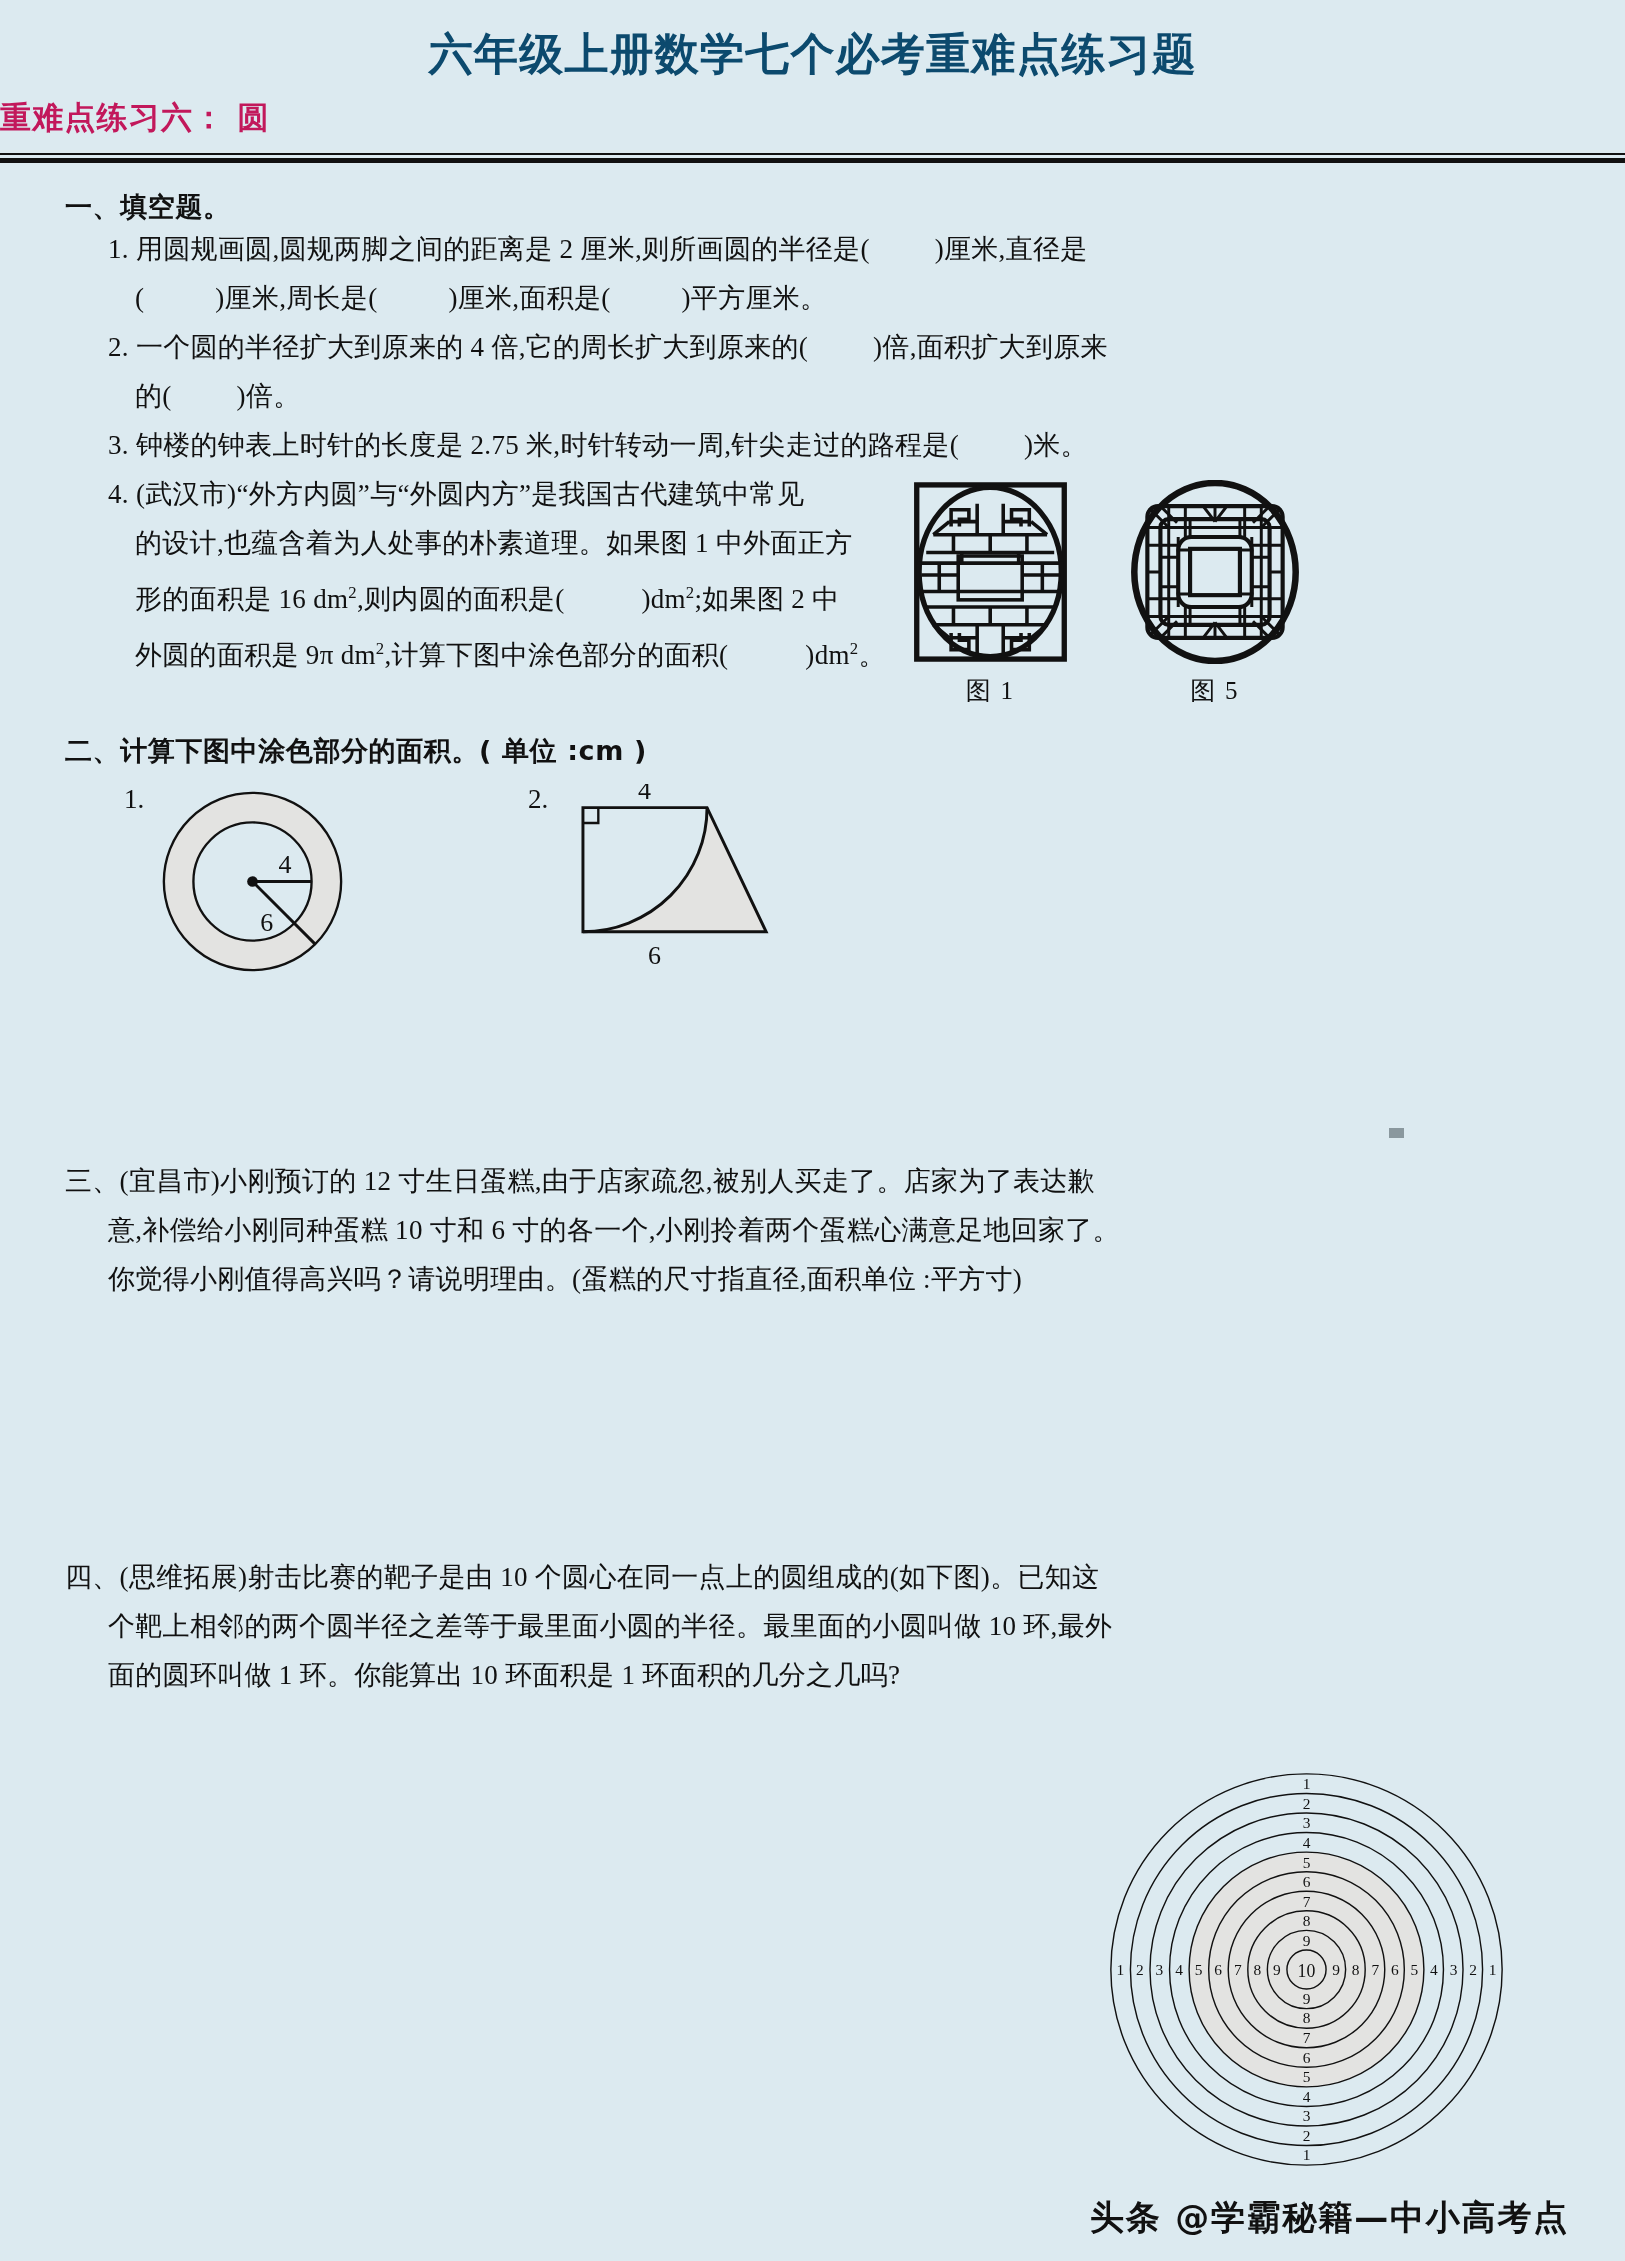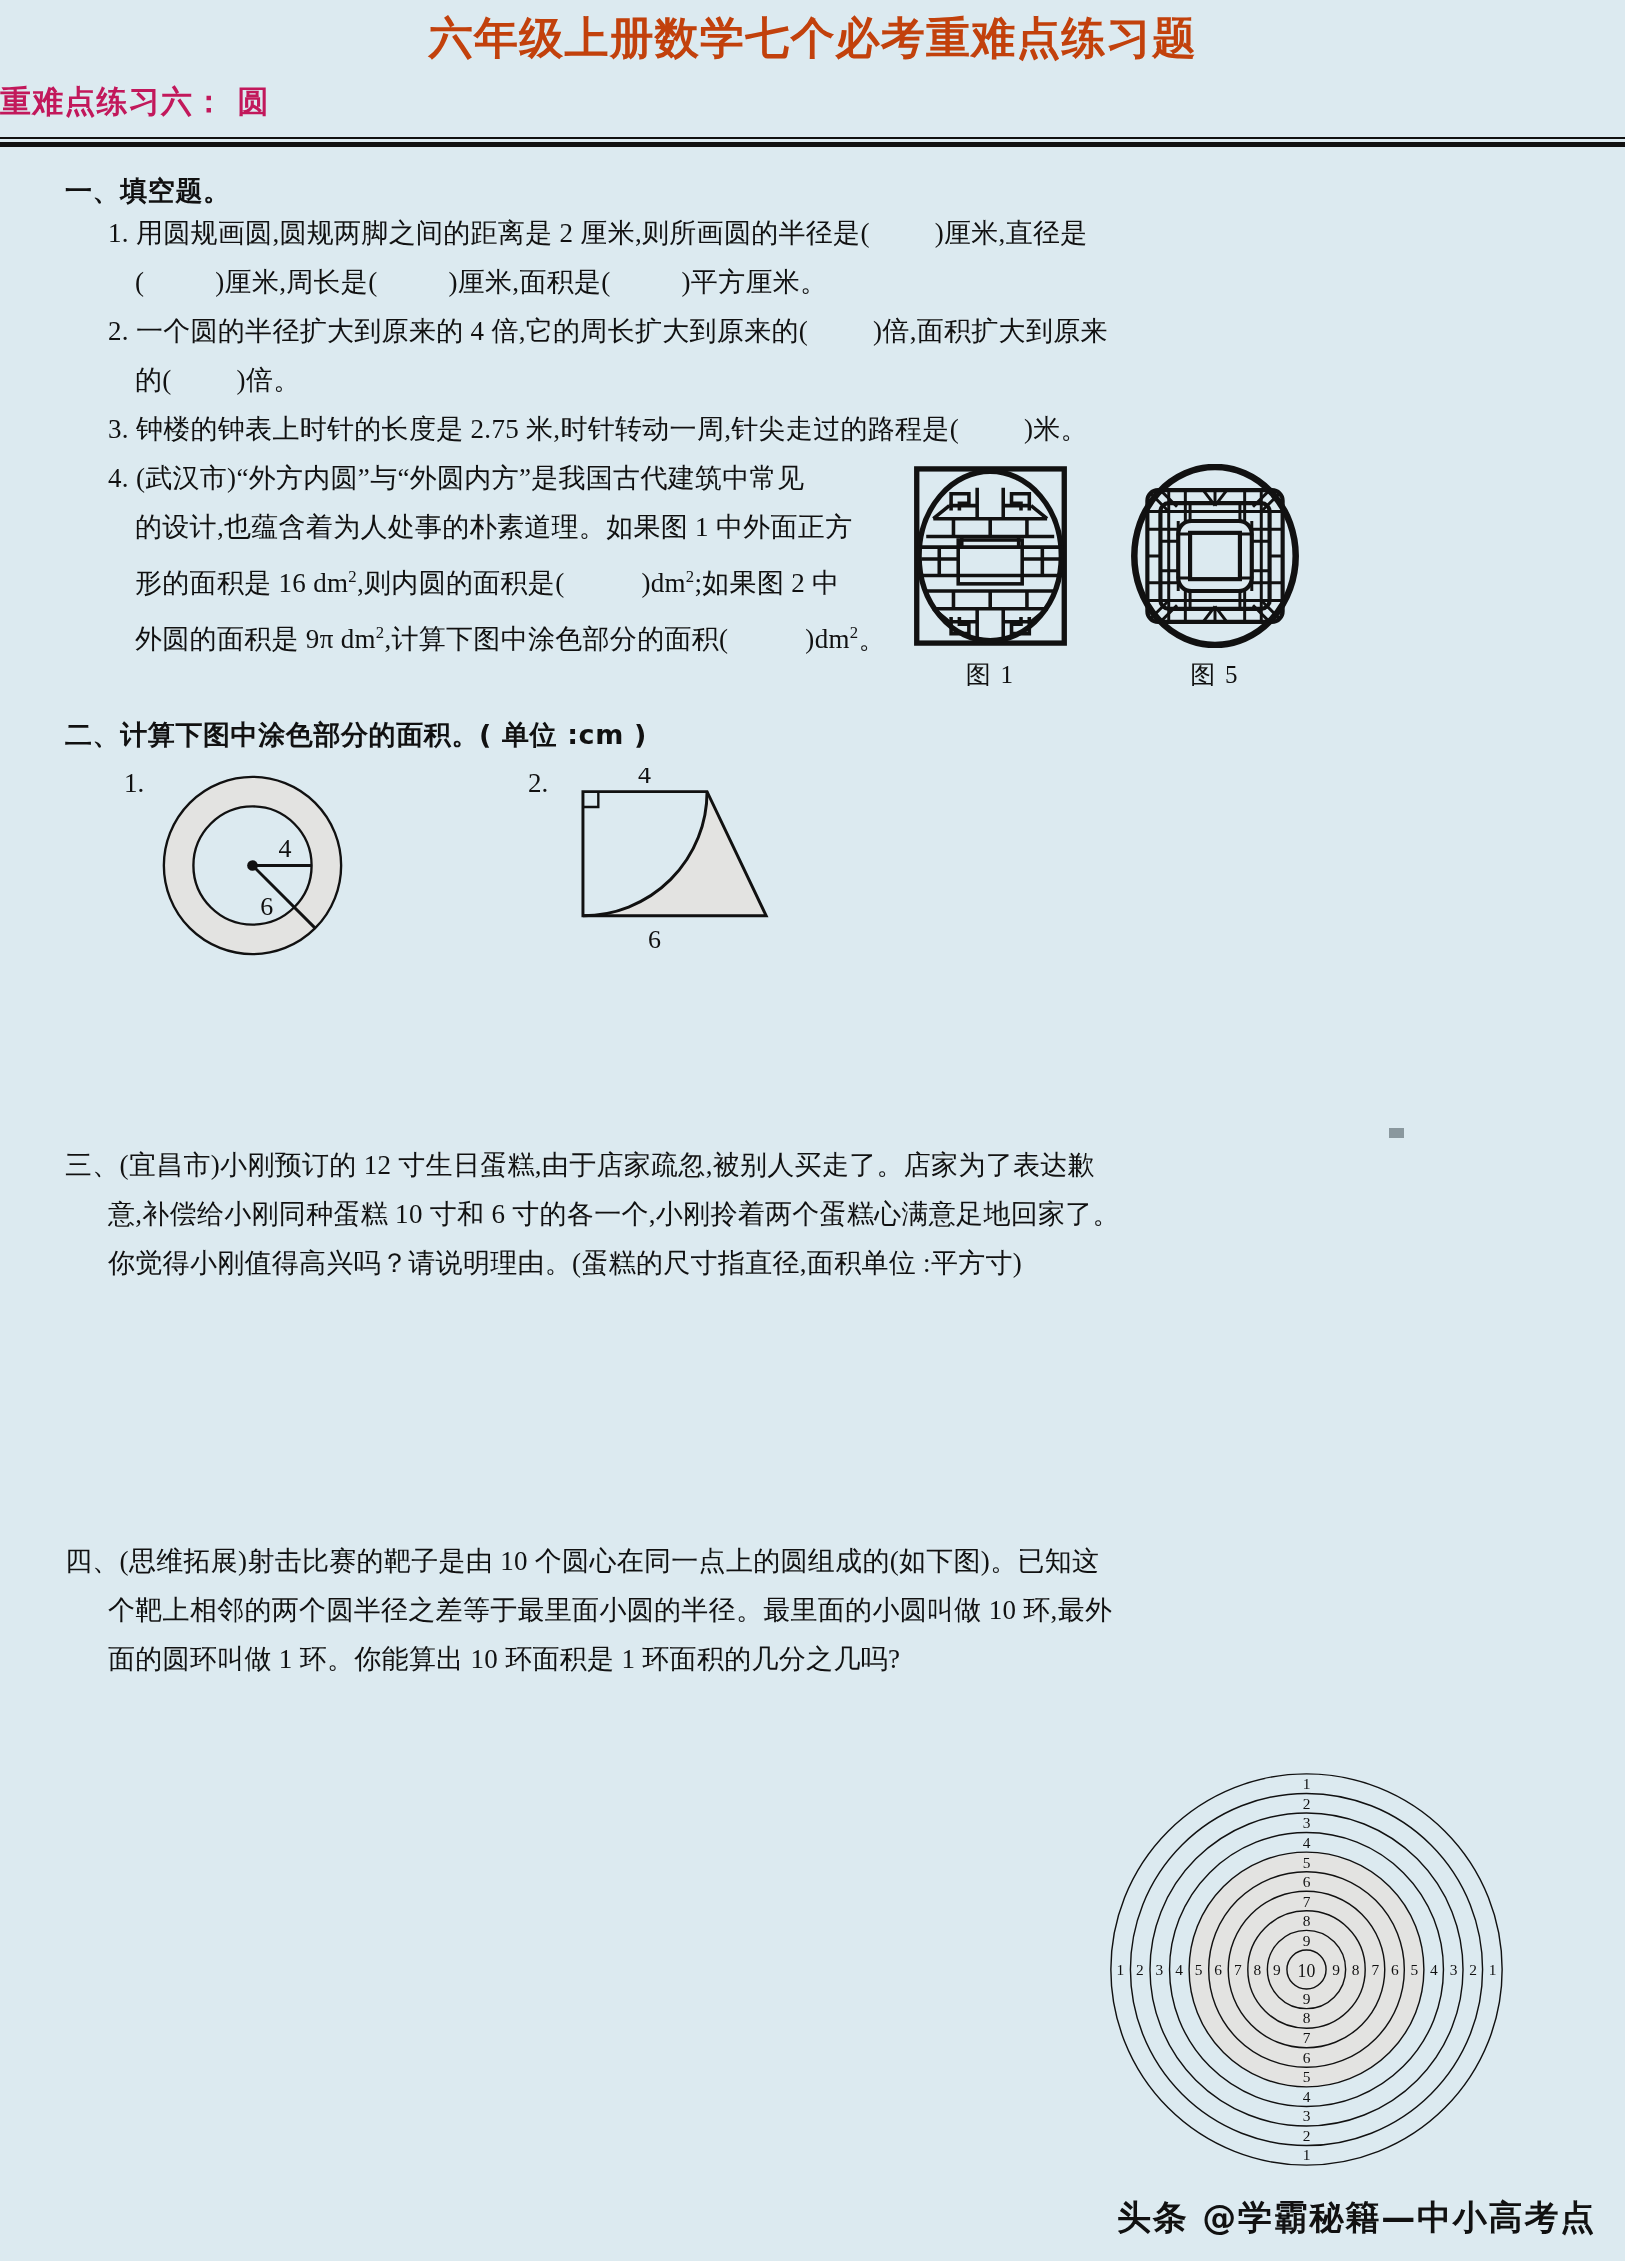--- a/index.html
+++ b/index.html
@@ -13,22 +13,22 @@
   }
   .page{position:relative;width:1626px;height:2261px;}
 
   
   .title{
     text-align:center;
     font-family:"DejaVu Sans","Liberation Sans",sans-serif;
     font-weight:bold;
     font-size:44px;
     letter-spacing:1.2px;
-    padding-top:9px;
-    color:#c2410c;
+    padding-top:25px;
+    color:#0c4a6e;
   }
   .subtitle{
     text-align:left;
     font-family:"DejaVu Sans","Liberation Sans",sans-serif;
     font-weight:bold;
     font-size:31px;
     color:#c2185b;
     margin-top:13px;
     letter-spacing:1.2px;
   }
@@ -71,21 +71,21 @@
   .f2a{margin-left:59px;display:flex;align-items:flex-start;}
   .f2b{margin-left:178px;display:flex;align-items:flex-start;}
   .fignum{font-size:27px;margin-right:10.7px;}
 
   
   .targetwrap{position:absolute;left:1099px;top:1762px;}
 
   
   .watermark{
     position:absolute;left:0;right:0;bottom:20px;
-    text-align:right;padding-right:30px;
+    text-align:right;padding-right:57px;
     font-family:"DejaVu Sans","Liberation Sans",sans-serif;
     font-weight:bold;font-size:34px;color:#111;
     letter-spacing:1.8px;
   }
   .artifact{
     position:absolute;left:1389px;top:1128px;
     width:15.4px;height:9.5px;background:#7b8a8f;opacity:.85;
   }
   .spacer-lg{height:178px;}
   .spacer-xl{height:249px;}

